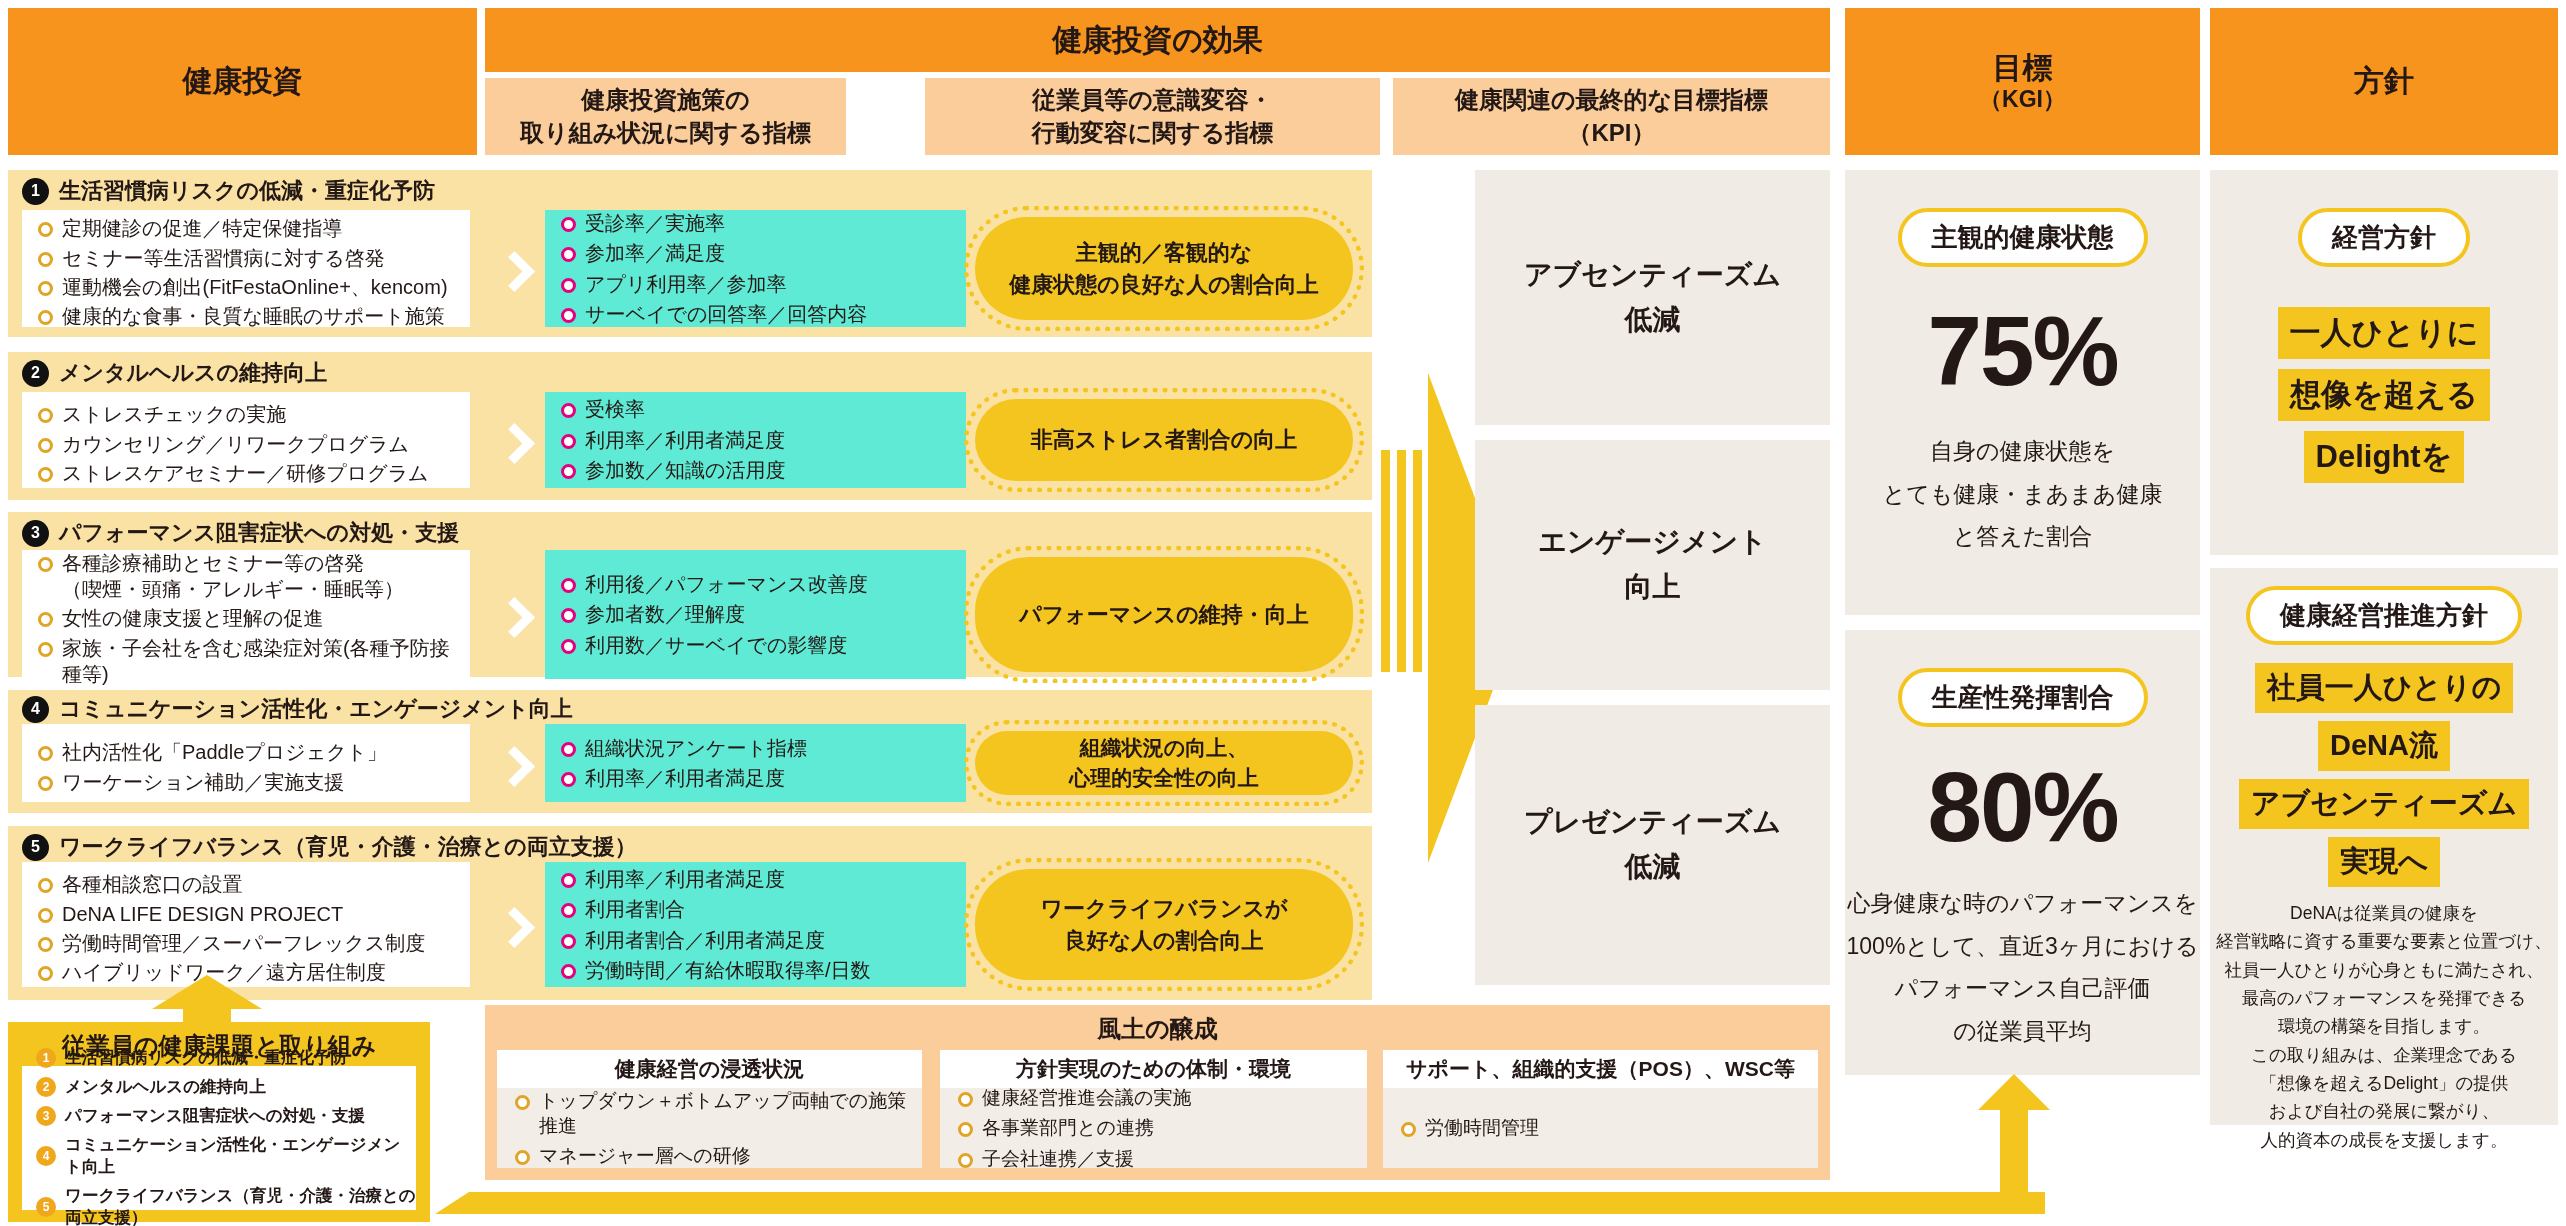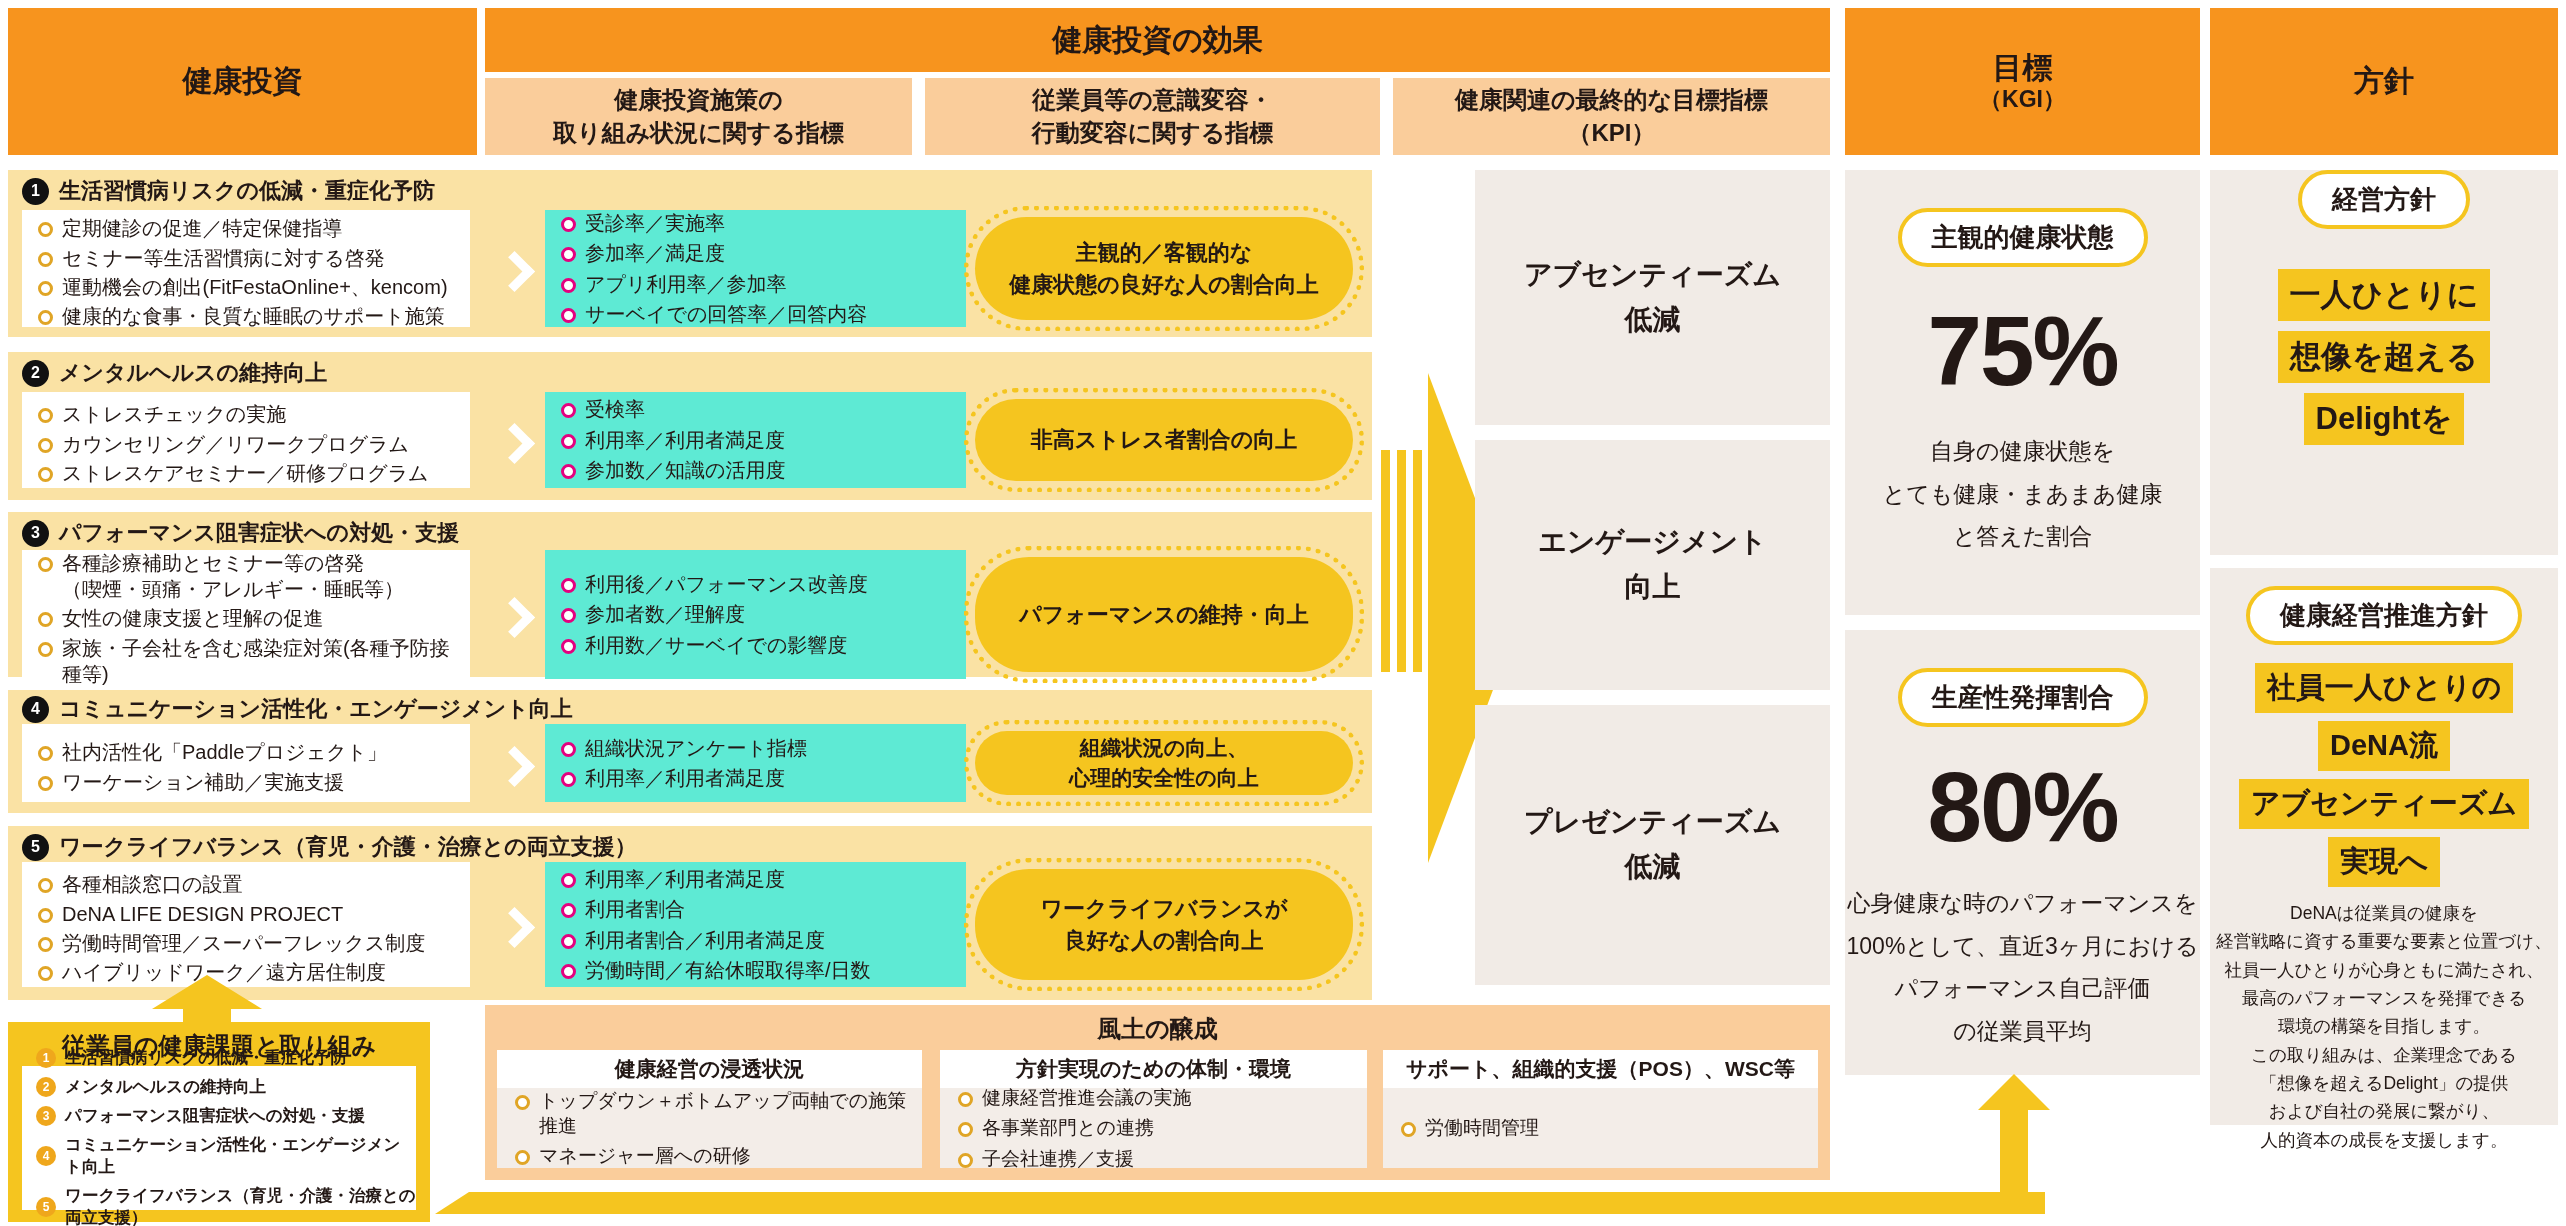--- a/index.html
+++ b/index.html
@@ -70,21 +70,21 @@
   .uparrowhead.sm{border-left:36px solid transparent;border-right:36px solid transparent;border-bottom:36px solid #F5C51F;}
   .bar{position:absolute;background:#F5C51F;}
 </style>
 </head>
 <body>
 
 <div id="canvas">
 
   <div class="abs hdr" style="left:8px;top:8px;width:469px;height:147px;">健康投資</div>
   <div class="abs hdr" style="left:485px;top:8px;width:1345px;height:64px;">健康投資の効果</div>
-  <div class="abs subhdr pre" style="left:485px;top:78px;width:427px;height:77px;">健康投資施策の
+  <div class="abs subhdr pre" style="left:485px;top:78px;width:361px;height:77px;">健康投資施策の
 取り組み状況に関する指標</div>
   <div class="abs subhdr pre" style="left:925px;top:78px;width:455px;height:77px;">従業員等の意識変容・
 行動変容に関する指標</div>
   <div class="abs subhdr pre" style="left:1393px;top:78px;width:437px;height:77px;">健康関連の最終的な目標指標
 （KPI）</div>
   <div class="abs hdr kgihdr" style="left:1845px;top:8px;width:355px;height:147px;">
     <div>目標</div>
     <div class="kgisub">（KGI）</div>
   </div>
   <div class="abs hdr" style="left:2210px;top:8px;width:348px;height:147px;">方針</div>
@@ -221,21 +221,21 @@
   </div>
   <div class="abs panel" style="left:1845px;top:630px;width:355px;height:445px;padding-top:38px;">
     <div><span class="badge">生産性発揮割合</span></div>
     <div class="value" style="margin-top:24px;">80%</div>
     <div class="desc" style="margin-top:18px;">心身健康な時のパフォーマンスを
 100%として、直近3ヶ月における
 パフォーマンス自己評価
 の従業員平均</div>
   </div>
 
-  <div class="abs panel" style="left:2210px;top:170px;width:348px;height:385px;">
+  <div class="abs panel" style="left:2210px;top:170px;width:348px;height:385px;padding-top:38px;">
     <div><span class="badge">経営方針</span></div>
     <div style="margin-top:40px;">
       <div class="hlline"><span class="hl">一人ひとりに</span></div>
       <div class="hlline"><span class="hl">想像を超える</span></div>
       <div class="hlline"><span class="hl">Delightを</span></div>
     </div>
   </div>
   <div class="abs panel" style="left:2210px;top:568px;width:348px;height:557px;padding-top:18px;">
     <div><span class="badge">健康経営推進方針</span></div>
     <div style="margin-top:18px;">

